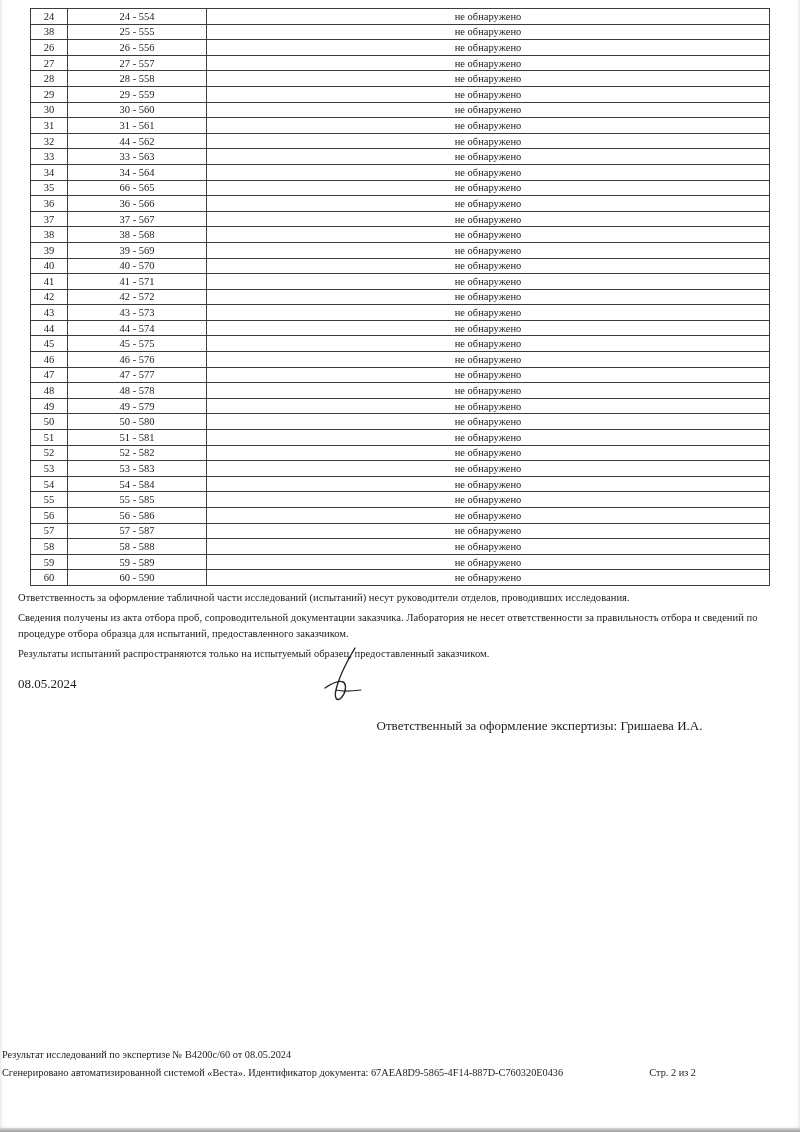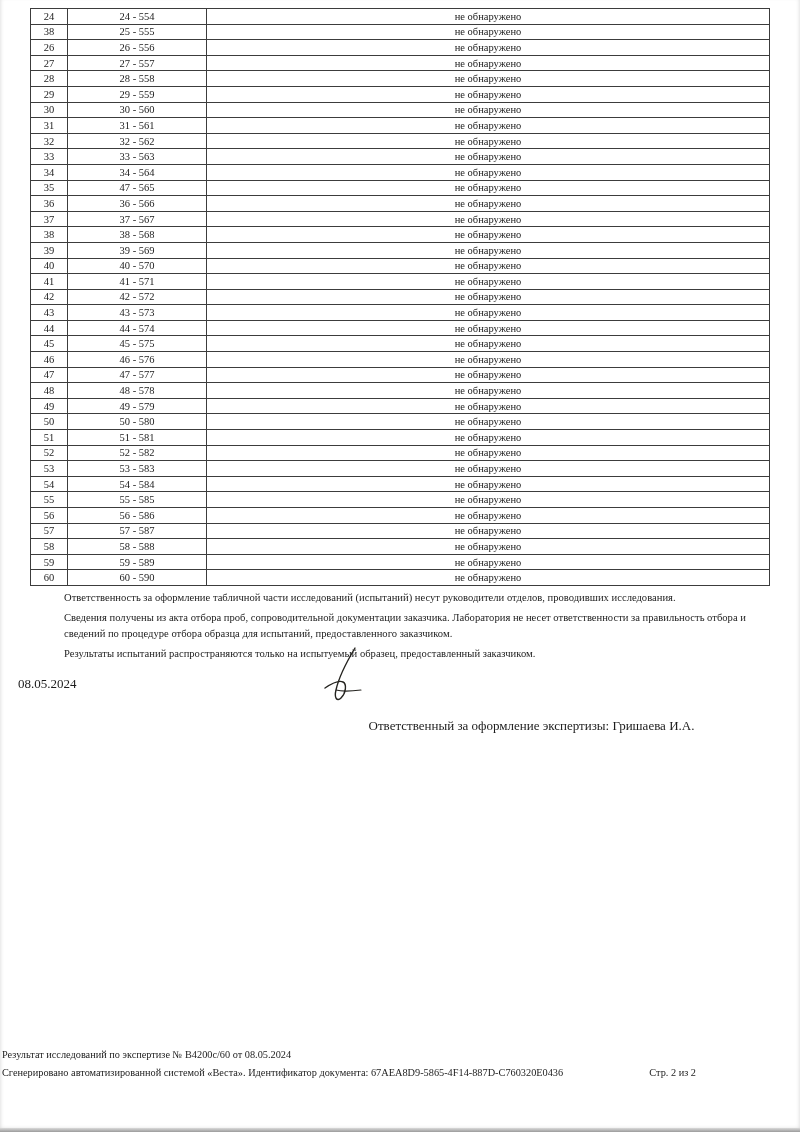--- a/index.html
+++ b/index.html
@@ -32,35 +32,35 @@
     overflow:hidden;
   }
   .results-table td.c1{width:36px;}
   .results-table td.c2{width:138px;}
   .results-table td.c3{width:auto;}
   .notes{
     position:absolute;
     top:590px;left:18px;right:30px;
     font-size:10.6px;
     line-height:1.5;
-    margin-left:46px;
   }
   .notes p{margin:0 0 4px 0;}
   .sign-row{
     position:absolute;
     top:676px;left:18px;right:40px;
     display:flex;
     align-items:flex-start;
   }
   .date{font-size:13px;}
   .sig-block{
     margin-left:244px;
     position:relative;
     display:flex;
     align-items:flex-end;
+    gap:8px;
   }
   .sig-mark{
     position:relative;
     top:-30px;
     margin-right:2px;
   }
   .sig-label{
     font-size:13px;
     padding-top:8px;
   }
@@ -126,36 +126,36 @@
           <td class="c2">30 - 560</td>
           <td class="c3">не обнаружено</td>
         </tr>
         <tr>
           <td class="c1">31</td>
           <td class="c2">31 - 561</td>
           <td class="c3">не обнаружено</td>
         </tr>
         <tr>
           <td class="c1">32</td>
-          <td class="c2">32 - 562</td>
+          <td class="c2">44 - 562</td>
           <td class="c3">не обнаружено</td>
         </tr>
         <tr>
           <td class="c1">33</td>
           <td class="c2">33 - 563</td>
           <td class="c3">не обнаружено</td>
         </tr>
         <tr>
           <td class="c1">34</td>
           <td class="c2">34 - 564</td>
           <td class="c3">не обнаружено</td>
         </tr>
         <tr>
           <td class="c1">35</td>
-          <td class="c2">47 - 565</td>
+          <td class="c2">66 - 565</td>
           <td class="c3">не обнаружено</td>
         </tr>
         <tr>
           <td class="c1">36</td>
           <td class="c2">36 - 566</td>
           <td class="c3">не обнаружено</td>
         </tr>
         <tr>
           <td class="c1">37</td>
           <td class="c2">37 - 567</td>

